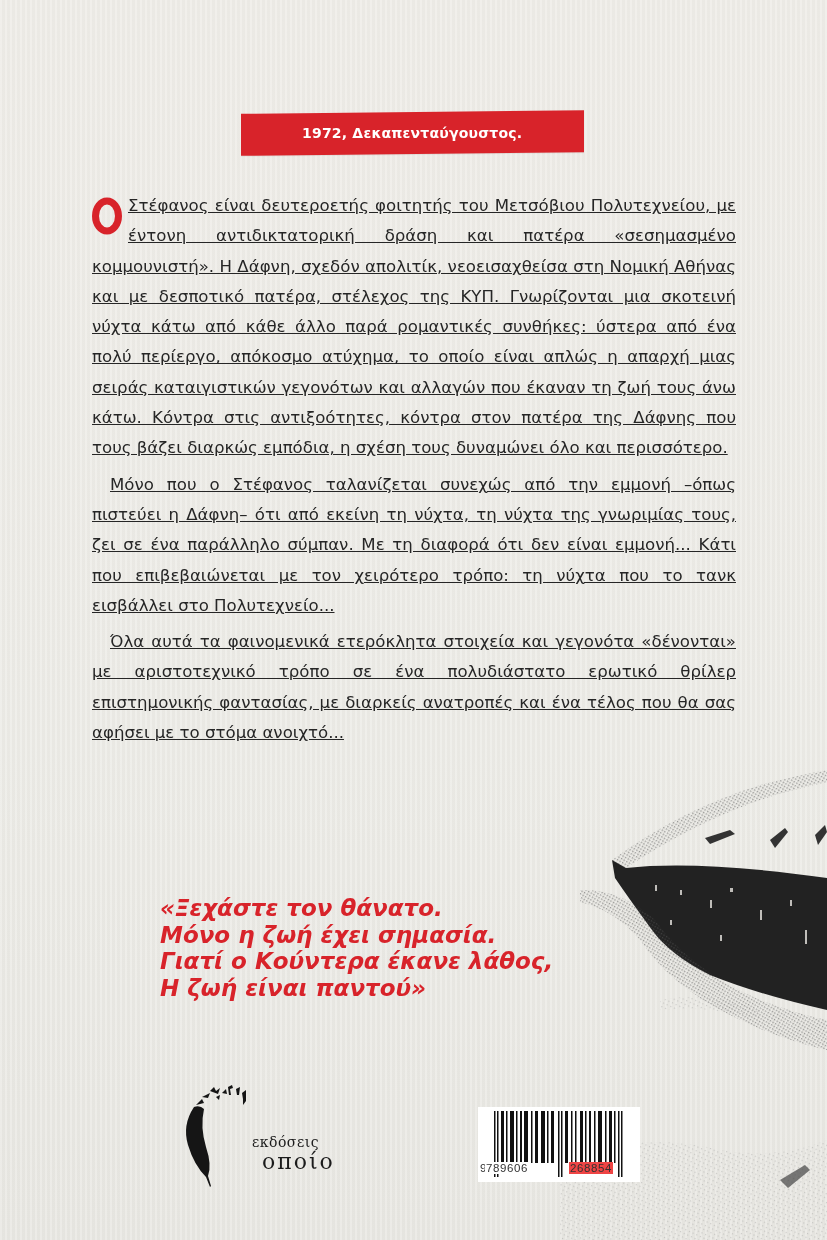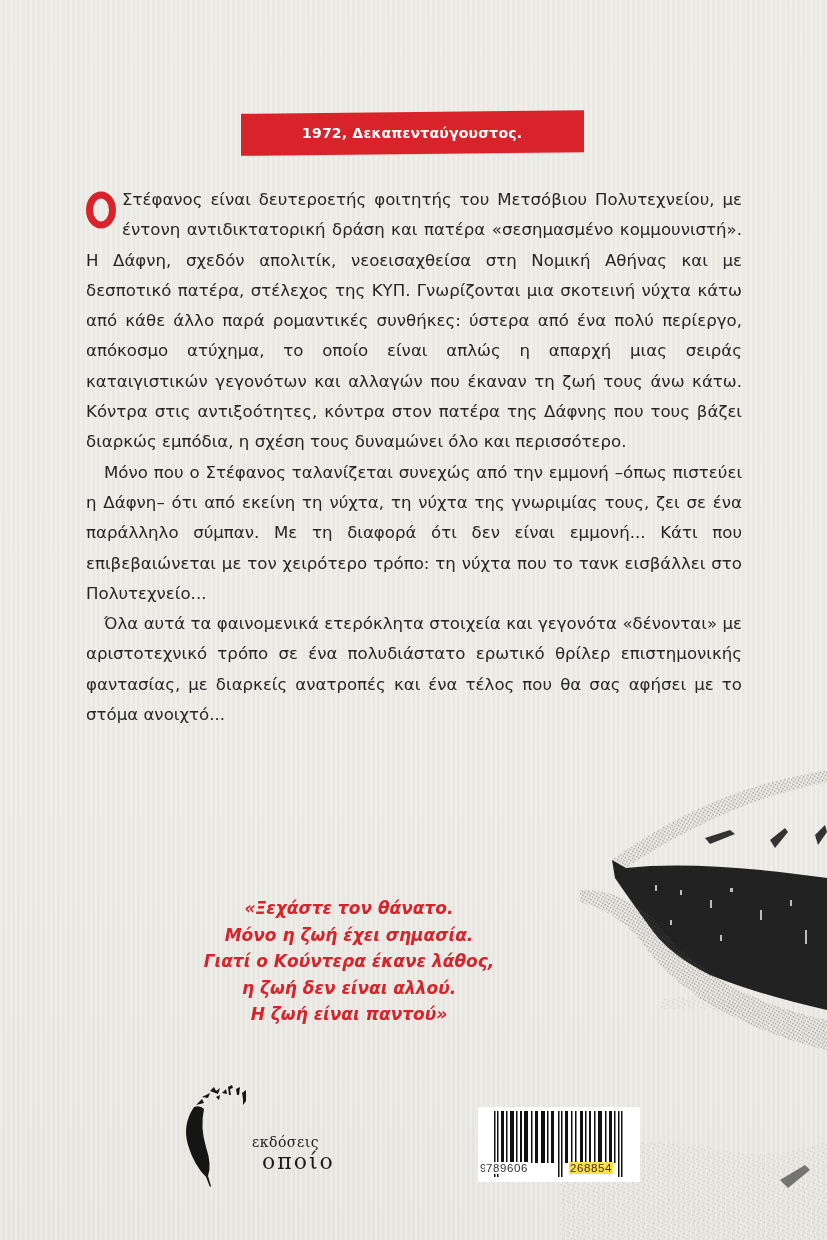--- a/index.html
+++ b/index.html
@@ -47,38 +47,38 @@
       position: absolute;
       left: 86px; top: 185px;
       width: 656px;
       font-family: "DejaVu Sans", sans-serif;
       font-size: 16.6px;
       line-height: 30.3px;
       color: #262626;
       text-align: justify;
       z-index: 3;
     }
-    .blurb p { margin: 0; text-indent: 18px; }
+    .blurb p { margin: 6px; text-indent: 18px; text-decoration: underline; }
     .blurb p.first { text-indent: 0; }
     .drop-o {
       float: left;
       width: 30px; height: 38px;
       margin: 6px 6px 0 0;
       position: relative;
     }
     .drop-o svg { display: block; }
     .quote {
       position: absolute;
-      left: 144px; top: 895px;
+      left: 160px; top: 895px;
       width: 410px;
-      text-align: center;
+      text-align: left;
       font-family: "DejaVu Sans", sans-serif;
       font-style: italic;
       font-weight: bold;
-      font-size: 17px;
+      font-size: 23px;
       line-height: 26.5px;
       color: #d8232a;
       z-index: 3;
     }
     .quote div { white-space: nowrap; }
     .publisher {
       position: absolute;
       left: 180px; top: 1085px;
       width: 140px; height: 110px;
       z-index: 3;
@@ -106,21 +106,21 @@
     .barcode .digits {
       position: absolute; top: 55px; left: 2px;
       font-family: "Liberation Sans", sans-serif;
       font-size: 11.5px;
       color: #333;
       white-space: nowrap;
       background: transparent;
     }
     .barcode .d-first { position: absolute; left: 0; }
     .barcode .d-left { position: absolute; left: 5px; letter-spacing: 0.6px; background:#fff; padding: 0 1px;}
-    .barcode .d-right { position: absolute; left: 89px; letter-spacing: 0.6px; background:#fde047; padding: 0 1px;}
+    .barcode .d-right { position: absolute; left: 89px; letter-spacing: 0.6px; background:#ef4444; padding: 0 1px;}
   </style>
 </head>
 <body>
 
 <div class="paper-texture"></div>
 
 <svg class="ink-art" viewBox="0 0 267 480" xmlns="http://www.w3.org/2000/svg">
   <defs>
     <pattern id="hatch" width="3" height="3" patternUnits="userSpaceOnUse" patternTransform="rotate(30)">
       <rect width="3" height="3" fill="none"></rect>
@@ -171,21 +171,20 @@
     </span><span>Στέφανος είναι δευτεροετής φοιτητής του Μετσόβιου Πολυτεχνείου, με έντονη αντιδικτατορική δράση και πατέρα «σεσημασμένο κομμουνιστή». Η Δάφνη, σχεδόν απολιτίκ, νεοεισαχθείσα στη Νομική Αθήνας και με δεσποτικό πατέρα, στέλεχος της ΚΥΠ. Γνωρίζονται μια σκοτεινή νύχτα κάτω από κάθε άλλο παρά ρομαντικές συνθήκες: ύστερα από ένα πολύ περίεργο, απόκοσμο ατύχημα, το οποίο είναι απλώς η απαρχή μιας σειράς καταιγιστικών γεγονότων και αλλαγών που έκαναν τη ζωή τους άνω κάτω. Κόντρα στις αντιξοότητες, κόντρα στον πατέρα της Δάφνης που τους βάζει διαρκώς εμπόδια, η σχέση τους δυναμώνει όλο και περισσότερο.</span>
   </p>
   <p>Μόνο που ο Στέφανος ταλανίζεται συνεχώς από την εμμονή –όπως πιστεύει η Δάφνη– ότι από εκείνη τη νύχτα, τη νύχτα της γνωριμίας τους, ζει σε ένα παράλληλο σύμπαν. Με τη διαφορά ότι δεν είναι εμμονή... Κάτι που επιβεβαιώνεται με τον χειρότερο τρόπο: τη νύχτα που το τανκ εισβάλλει στο Πολυτεχνείο...</p>
   <p>Όλα αυτά τα φαινομενικά ετερόκλητα στοιχεία και γεγονότα «δένονται» με αριστοτεχνικό τρόπο σε ένα πολυδιάστατο ερωτικό θρίλερ επιστημονικής φαντασίας, με διαρκείς ανατροπές και ένα τέλος που θα σας αφήσει με το στόμα ανοιχτό...</p>
 </div>
 
 <div class="quote">
   <div>«Ξεχάστε τον θάνατο.</div>
   <div>Μόνο η ζωή έχει σημασία.</div>
   <div>Γιατί ο Κούντερα έκανε λάθος,</div>
-  <div>η ζωή δεν είναι αλλού.</div>
   <div>Η ζωή είναι παντού»</div>
 </div>
 
 <div class="publisher">
   <svg width="80" height="110" viewBox="0 0 80 110" xmlns="http://www.w3.org/2000/svg" style="position:absolute;left:0;top:0;">
 
     <path d="M 14 22 Q 2 40 8 60 Q 14 80 26 92 L 30 102 L 31 101 L 28 91 Q 32 80 26 62 Q 20 42 24 24 Q 20 20 14 22 Z" fill="#151515"></path>
 
     <path d="M 16 20 L 22 14 L 24 18 Z" fill="#151515"></path>
     <path d="M 22 12 L 30 8 L 28 13 Z" fill="#151515"></path>

